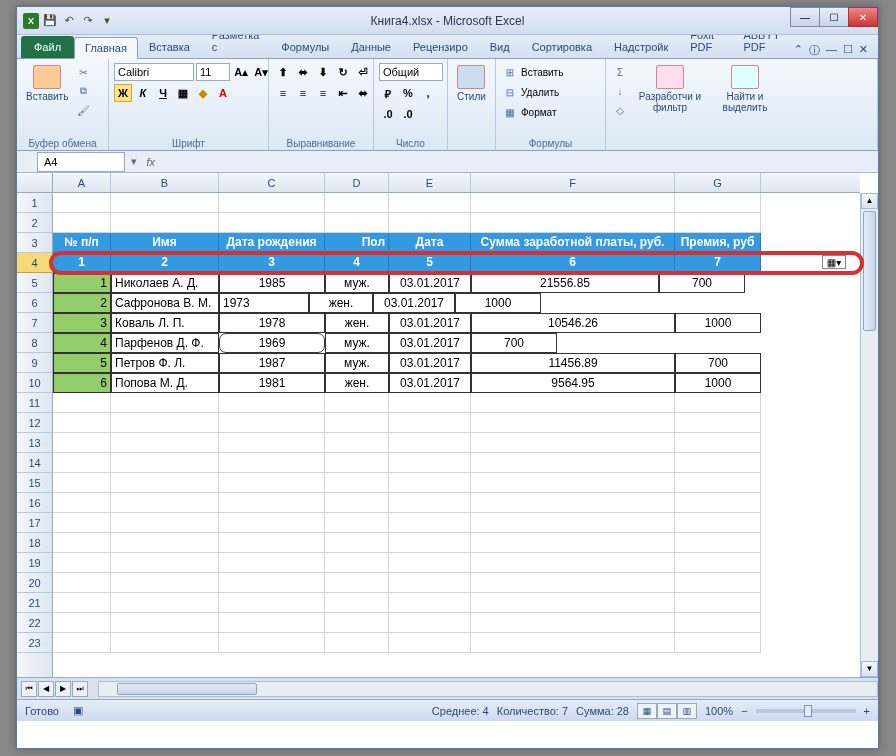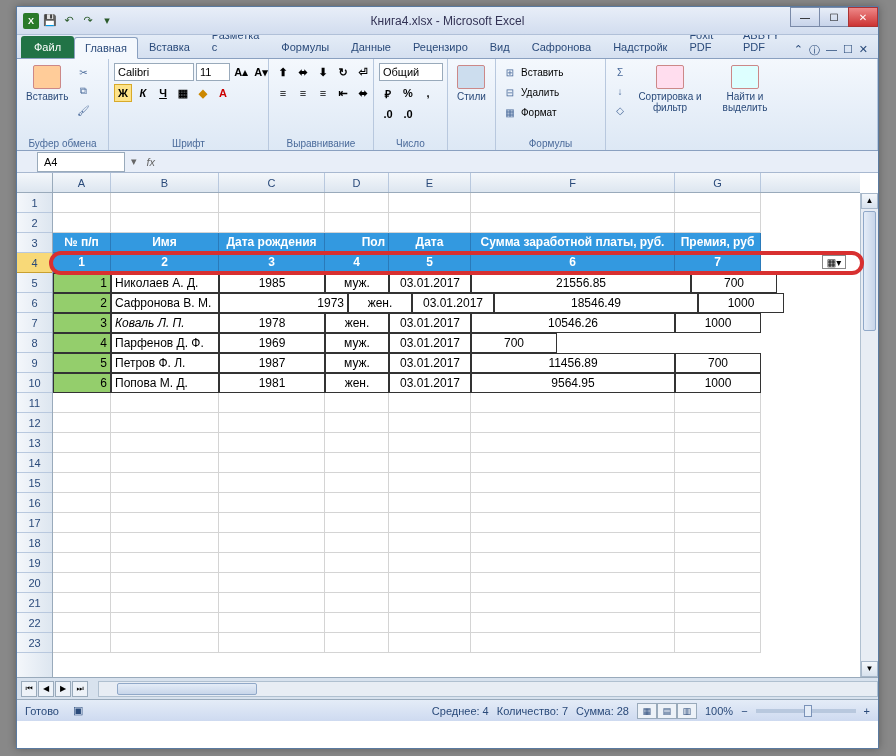--- a/index.html
+++ b/index.html
@@ -100,21 +100,21 @@
 
   <div class="ribbon-tabs">
     <div class="tab file">Файл</div>
     <div class="tab active">Главная</div>
     <div class="tab">Вставка</div>
     <div class="tab">Разметка с</div>
     <div class="tab">Формулы</div>
     <div class="tab">Данные</div>
     <div class="tab">Рецензиро</div>
     <div class="tab">Вид</div>
-    <div class="tab">Сафронова</div>
+    <div class="tab">Сортировка</div>
     <div class="tab">Надстройк</div>
     <div class="tab">Foxit PDF</div>
     <div class="tab">ABBYY PDF</div>
     <div class="ribbon-help">
       <span>⌃</span>
       <span>ⓘ</span>
       <span>—</span>
       <span>☐</span>
       <span>✕</span>
     </div>
@@ -219,21 +219,21 @@
     </div>
     <div class="ribbon-group" style="flex:1">
       <div class="group-body">
         <div class="mini-col">
           <div class="mini-btn">Σ</div>
           <div class="mini-btn">↓</div>
           <div class="mini-btn">◇</div>
         </div>
         <div class="big-btn">
           <div class="big-ico" style="background:#fde"></div>
-          <span style="width:70px;text-align:center">Сортировка и фильтр</span>
+          <span style="width:70px;text-align:center">Разработчи и фильтр</span>
         </div>
         <div class="big-btn">
           <div class="big-ico" style="background:#dff"></div>
           <span style="width:60px;text-align:center">Найти и выделить</span>
         </div>
       </div>
     </div>
   </div>
 
   <div class="namebox-row">
@@ -318,45 +318,44 @@
           <div class="cell hdr-cell" style="width: 82px;">5</div>
           <div class="cell hdr-cell" style="width: 204px;">6</div>
           <div class="cell hdr-cell" style="width: 86px;">7</div>
         </div>
         <div class="row">
           <div class="cell num-cell" style="width: 58px;">1</div>
           <div class="cell data-cell" style="width: 108px; text-align: left;">Николаев А. Д.</div>
           <div class="cell data-cell" style="width: 106px; text-align: center;">1985</div>
           <div class="cell data-cell" style="width: 64px; text-align: center;">муж.</div>
           <div class="cell data-cell" style="width: 82px; text-align: center;">03.01.2017</div>
-          <div class="cell data-cell" style="width: 220px; text-align: center;">21556.85</div>
+          <div class="cell data-cell" style="width: 188px; text-align: center;">21556.85</div>
           <div class="cell data-cell" style="width: 86px; text-align: center;">700</div>
         </div>
         <div class="row">
           <div class="cell num-cell" style="width: 58px;">2</div>
           <div class="cell data-cell" style="width: 108px; text-align: left;">Сафронова В. М.</div>
-          <div class="cell data-cell" style="width: 129px; text-align: right;">1973</div>
+          <div class="cell data-cell" style="width: 90px; text-align: left;">1973</div>
           <div class="cell data-cell" style="width: 64px; text-align: center;">жен.</div>
           <div class="cell data-cell" style="width: 82px; text-align: center;">03.01.2017</div>
-          <div class="cell data-cell" style="width: 204px; text-align: center;">18546.49</div>
           <div class="cell data-cell" style="width: 86px; text-align: center;">1000</div>
         </div>
         <div class="row">
           <div class="cell num-cell" style="width: 58px;">3</div>
-          <div class="cell data-cell" style="width: 108px; text-align: left; font-style: italic;">Коваль Л. П.</div>
+          <div class="cell data-cell" style="width: 108px; text-align: left;">Коваль Л. П.</div>
           <div class="cell data-cell" style="width: 106px; text-align: center;">1978</div>
           <div class="cell data-cell" style="width: 64px; text-align: center;">жен.</div>
           <div class="cell data-cell" style="width: 82px; text-align: center;">03.01.2017</div>
           <div class="cell data-cell" style="width: 204px; text-align: center;">10546.26</div>
           <div class="cell data-cell" style="width: 86px; text-align: center;">1000</div>
         </div>
         <div class="row">
           <div class="cell num-cell" style="width: 58px;">4</div>
           <div class="cell data-cell" style="width: 108px; text-align: left;">Парфенов Д. Ф.</div>
-          <div class="cell data-cell" style="width: 106px; text-align: center;">1969</div>
+          <div class="cell data-cell" style="width: 106px; text-align: center; border-radius: 7px;">1969</div>
           <div class="cell data-cell" style="width: 64px; text-align: center;">муж.</div>
           <div class="cell data-cell" style="width: 82px; text-align: center;">03.01.2017</div>
           <div class="cell data-cell" style="width: 86px; text-align: center;">700</div>
         </div>
         <div class="row">
           <div class="cell num-cell" style="width: 58px;">5</div>
           <div class="cell data-cell" style="width: 108px; text-align: left;">Петров Ф. Л.</div>
           <div class="cell data-cell" style="width: 106px; text-align: center;">1987</div>
           <div class="cell data-cell" style="width: 64px; text-align: center;">муж.</div>
           <div class="cell data-cell" style="width: 82px; text-align: center;">03.01.2017</div>

